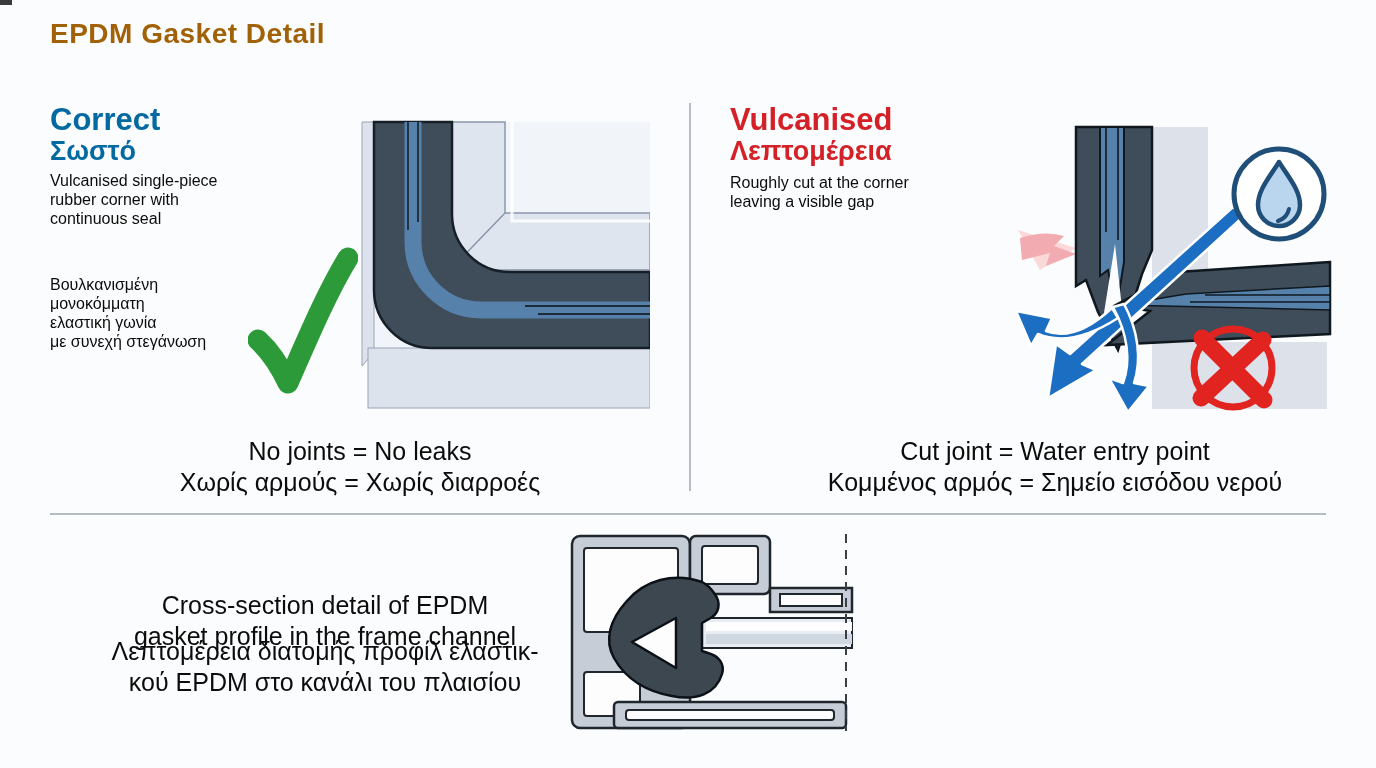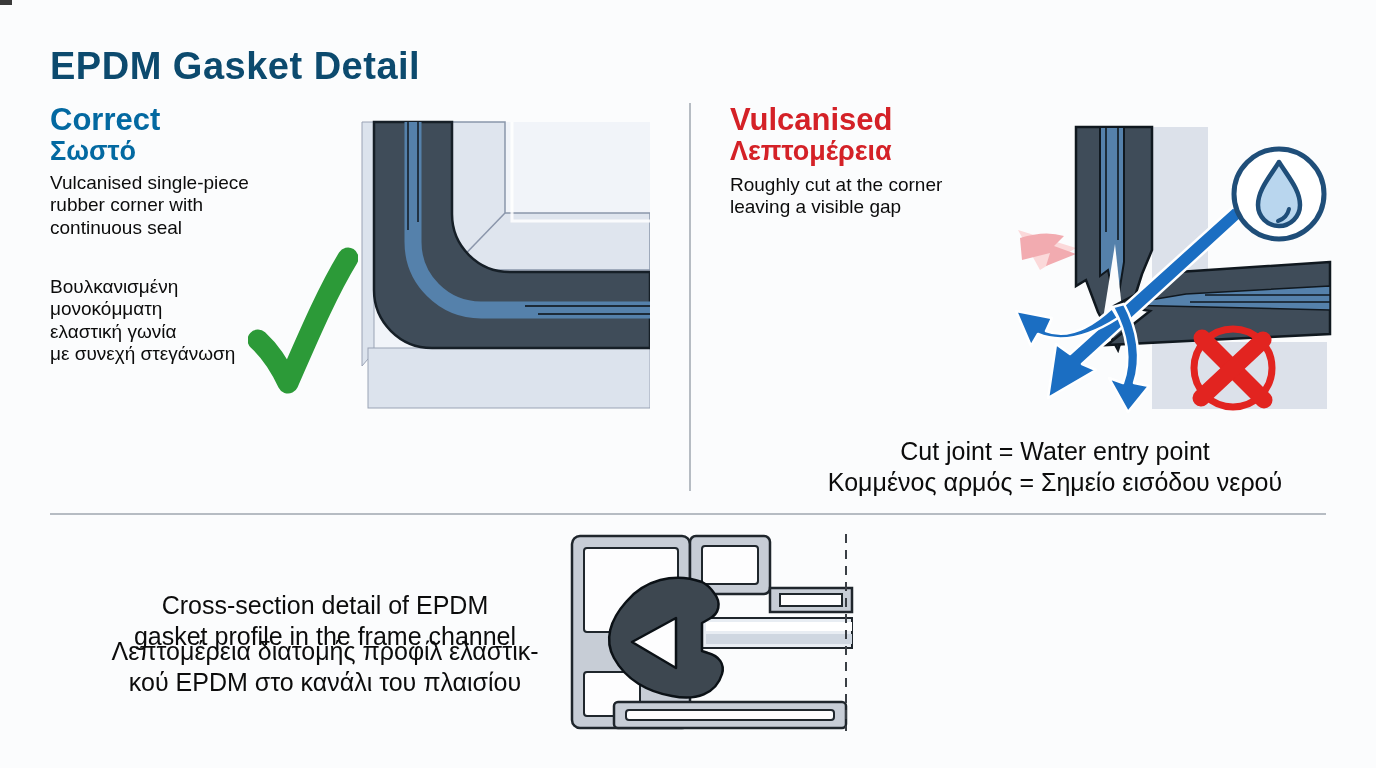--- a/index.html
+++ b/index.html
@@ -1,26 +1,26 @@
 <!DOCTYPE html>
 <html><head>
 <meta charset="utf-8">
 <style>
   html,body{margin:0;padding:0;}
   body{width:1376px;height:768px;overflow:hidden;background:#fbfcfd;
        font-family:"Liberation Sans", sans-serif;color:#0c0c0c;}
   .stage{position:relative;width:1376px;height:768px;}
   .abs{position:absolute;}
   .pre{white-space:pre-line;}
-  .title{left:50px;top:45px;font-size:38px;font-weight:700;color:#0c4a6e;letter-spacing:.5px;}
+  .title{left:50px;top:18px;font-size:28px;font-weight:700;color:#a16207;letter-spacing:.5px;}
   .h-en{font-size:31px;font-weight:700;line-height:1.07;}
   .h-el{font-size:27px;font-weight:700;line-height:1.05;}
   .blue{color:#0369a1;}
   .red{color:#d42127;}
-  .para{font-size:19px;line-height:1.18;}
+  .para{font-size:16px;line-height:1.18;}
   .caption{font-size:25px;line-height:1.25;text-align:center;}
   .vdivider{left:689px;top:103px;width:2px;height:388px;background:#b6bcc3;}
   .hdivider{left:50px;top:513px;width:1276px;height:2px;background:#b6bcc3;}
   .artifact{left:0;top:0;width:12px;height:5px;background:#3a3a3a;}
   svg{display:block;}
 </style>
 </head>
 <body>
 
 <div class="stage">
@@ -100,20 +100,24 @@
       <path d="M123,195 C138,222 141,250 133,271 L119,266 L138,300 L159,274 L144,271 C152,247 148,218 134,192 Z"></path>
     </g>
 
     <g>
       <circle cx="289" cy="82" r="45" fill="#ffffff" stroke="#1f4e79" stroke-width="5"></circle>
       <path d="M289,50 C279,66 268,78 268,93 A21,21 0 0 0 310,93 C310,78 299,66 289,50 Z" fill="#b9d6ee" stroke="#1f4e79" stroke-width="4.5" stroke-linejoin="round"></path>
       <path d="M299,97 Q297,106 288,109" fill="none" stroke="#1f4e79" stroke-width="4" stroke-linecap="round"></path>
     </g>
   </svg>
 
+  <div class="abs caption" style="left:60px;top:436px;width:600px;">
+    <div>No joints = No leaks</div>
+    <div>Χωρίς αρμούς = Χωρίς διαρροές</div>
+  </div>
   <div class="abs caption" style="left:760px;top:436px;width:590px;">
     <div>Cut joint = Water entry point</div>
     <div>Κομμένος αρμός = Σημείο εισόδου νερού</div>
   </div>
 
   <div class="abs hdivider"></div>
 
   <div class="abs caption pre" style="left:105px;top:590px;width:440px;">Cross-section detail of EPDM
 gasket profile in the frame channel</div>
   <div class="abs caption pre" style="left:105px;top:636px;width:440px;">Λεπτομέρεια διατομής προφίλ ελαστικ-

